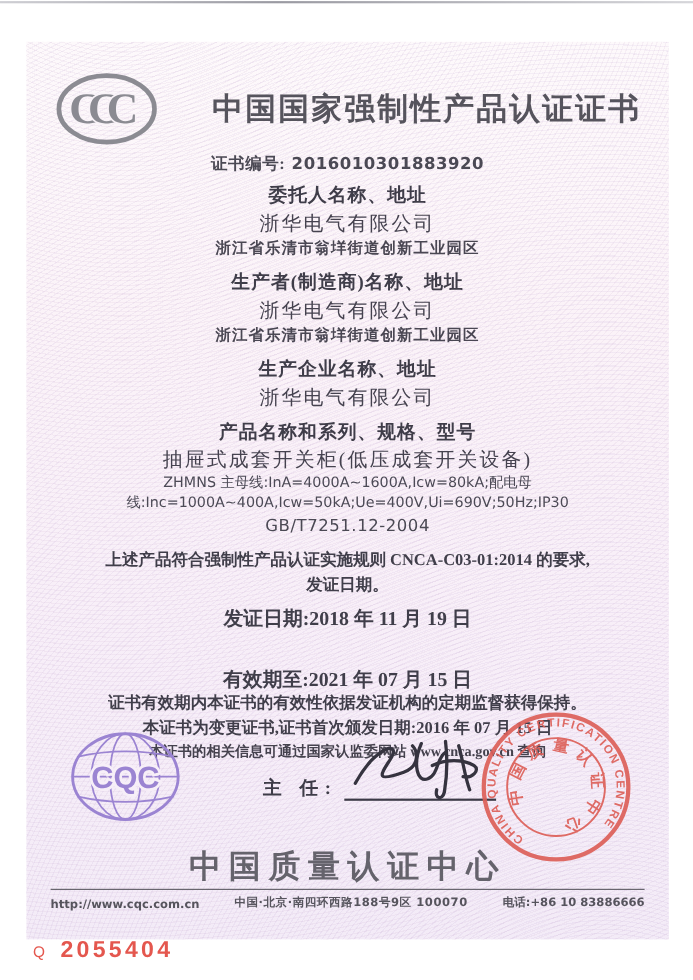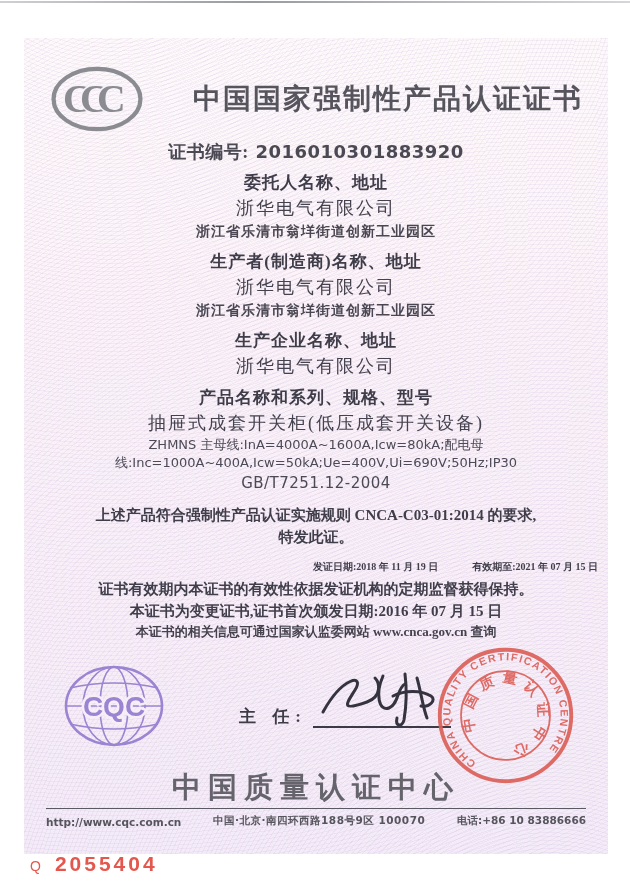--- a/index.html
+++ b/index.html
@@ -19,31 +19,31 @@
       repeating-radial-gradient(circle at 90% 120%, rgba(168,138,200,0.10) 0 1px, rgba(255,255,255,0) 1px 4px),
       linear-gradient(180deg,#fdf9fb 0%,#fbf3f8 30%,#f7eef8 70%,#f3ebf7 100%);
   }
 
   .stack{position:absolute;left:10px;right:10px;top:26px;text-align:center;}
 
   .header{display:flex;align-items:center;justify-content:center;gap:18px;height:70px;}
   .ccc-logo{width:96px;height:68px;flex:0 0 auto;}
   .cert-title{font-family:"Liberation Sans","DejaVu Sans",sans-serif;font-size:28px;font-weight:700;color:#56545d;letter-spacing:2px;white-space:nowrap;margin-left:30px;}
 
-  .certno{margin-top:6px;font-family:"DejaVu Sans","Liberation Sans",sans-serif;font-size:18px;color:#4b4954;font-weight:600;letter-spacing:.5px;}
+  .certno{margin-top:6px;font-family:"DejaVu Sans","Liberation Sans",sans-serif;font-size:15px;color:#4b4954;font-weight:600;letter-spacing:.5px;}
   .certno .lbl{font-family:"Liberation Serif",serif;font-weight:700;}
 
   .sec-label{margin-top:7px;font-size:17px;font-weight:700;line-height:24px;color:#3f3d49;letter-spacing:1px;}
   .sec-name{font-size:18px;line-height:26px;color:#45424f;letter-spacing:2px;}
   .sec-addr{font-size:14px;line-height:22px;font-weight:700;color:#4a4753;letter-spacing:1px;}
   .sec-spec{font-family:"DejaVu Sans","Liberation Sans",sans-serif;font-size:13px;line-height:18px;color:#4c4a56;max-width:490px;margin:0 auto;}
   .sec-std{font-family:"DejaVu Sans","Liberation Sans",sans-serif;font-size:15px;line-height:22px;color:#4b4954;letter-spacing:.5px;}
 
   .statement{margin-top:10px;font-size:15px;font-weight:700;line-height:22px;color:#403e4a;}
-  .dates{margin-top:8px;font-size:10px;font-weight:700;line-height:22px;color:#403e4a;display:flex;justify-content:flex-end;gap:34px;}
+  .dates{margin-top:8px;font-size:18px;font-weight:700;line-height:22px;color:#403e4a;display:flex;justify-content:flex-start;gap:34px;flex-direction:column;}
   .note1,.note2{font-size:15px;font-weight:700;line-height:22px;color:#403e4a;}
   .note3{font-size:13px;font-weight:700;line-height:20px;color:#45424e;}
 
   
   .cqc-logo{position:absolute;left:38px;top:625px;width:104px;height:86px;}
   .director{position:absolute;left:168px;top:664px;width:250px;text-align:center;margin-left:28px;}
   .director .dlabel{font-size:17px;font-weight:700;letter-spacing:6px;color:#3e3c48;vertical-align:bottom;}
   .sig-line{display:inline-block;position:relative;width:138px;height:24px;border-bottom:2px solid #3c3a46;margin-left:6px;vertical-align:bottom;}
   .signature{position:absolute;left:-4px;bottom:-8px;width:146px;height:66px;overflow:visible;}
   .seal{position:absolute;left:409px;top:605px;width:145px;height:145px;opacity:.92;}
@@ -94,21 +94,21 @@
     <div class="sec-name">浙华电气有限公司</div>
 
     <div class="sec-label">产品名称和系列、规格、型号</div>
     <div class="sec-name">抽屉式成套开关柜(低压成套开关设备)</div>
     <div class="sec-spec">ZHMNS 主母线:InA=4000A~1600A,Icw=80kA;配电母线:Inc=1000A~400A,Icw=50kA;Ue=400V,Ui=690V;50Hz;IP30</div>
 
     <div class="sec-std">GB/T7251.12-2004</div>
 
     <div class="statement">
       <div>上述产品符合强制性产品认证实施规则 CNCA-C03-01:2014 的要求,</div>
-      <div>特发此证。</div>
+      <div>发证日期。</div>
     </div>
 
     <div class="dates">
       <span>发证日期:2018 年 11 月 19 日</span>
       <span>有效期至:2021 年 07 月 15 日</span>
     </div>
 
     <div class="note1">证书有效期内本证书的有效性依据发证机构的定期监督获得保持。</div>
     <div class="note2">本证书为变更证书,证书首次颁发日期:2016 年 07 月 15 日</div>
     <div class="note3">本证书的相关信息可通过国家认监委网站 www.cnca.gov.cn 查询</div>

